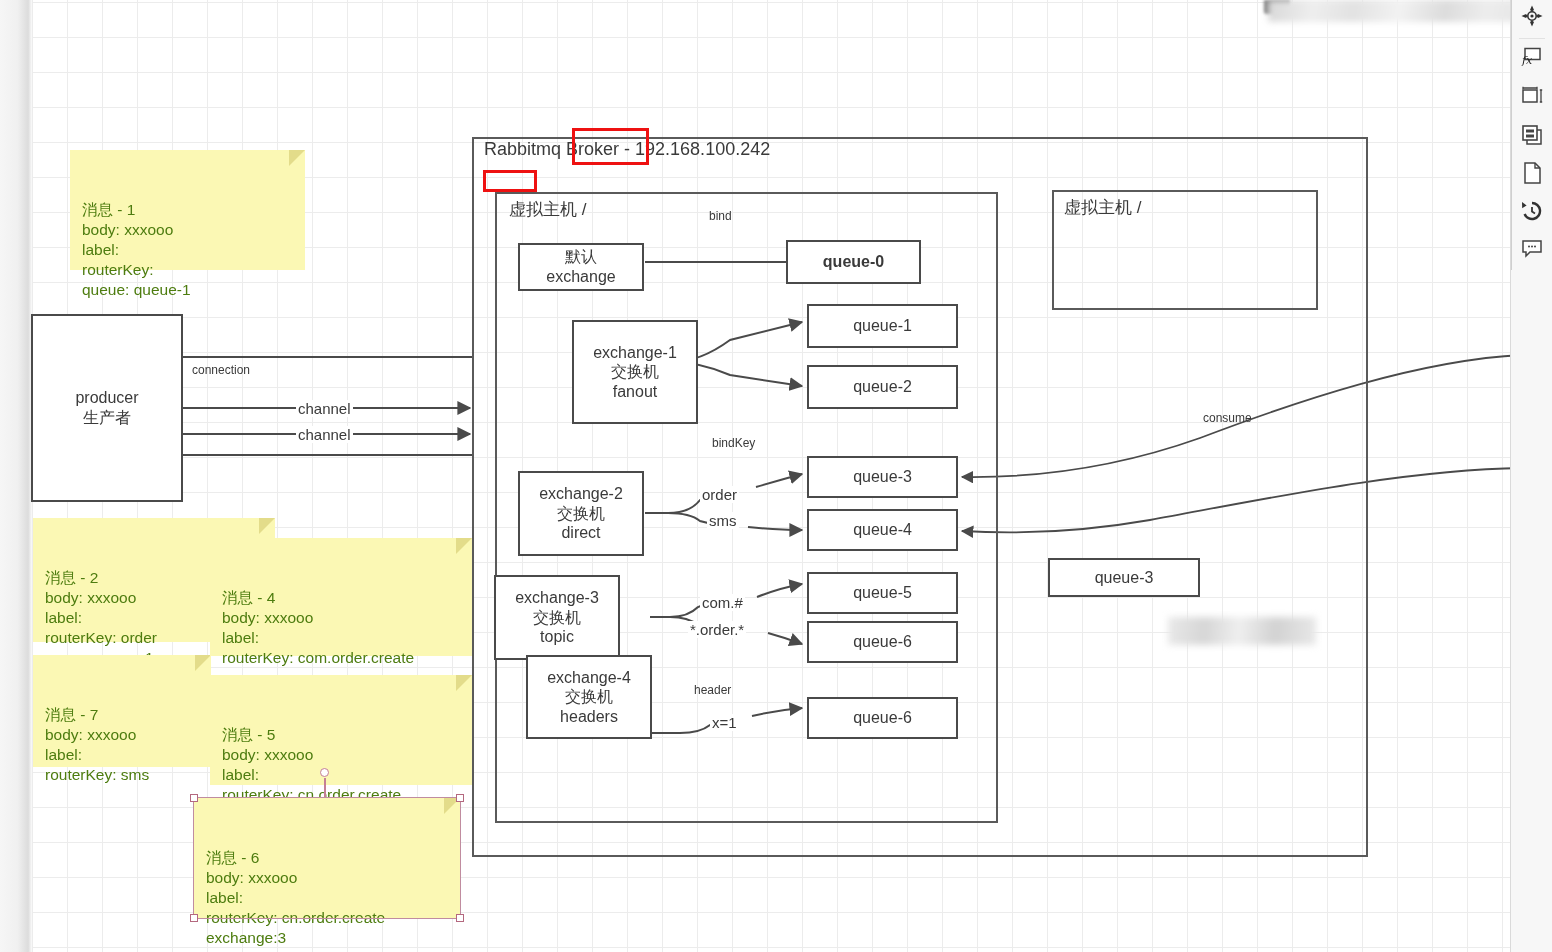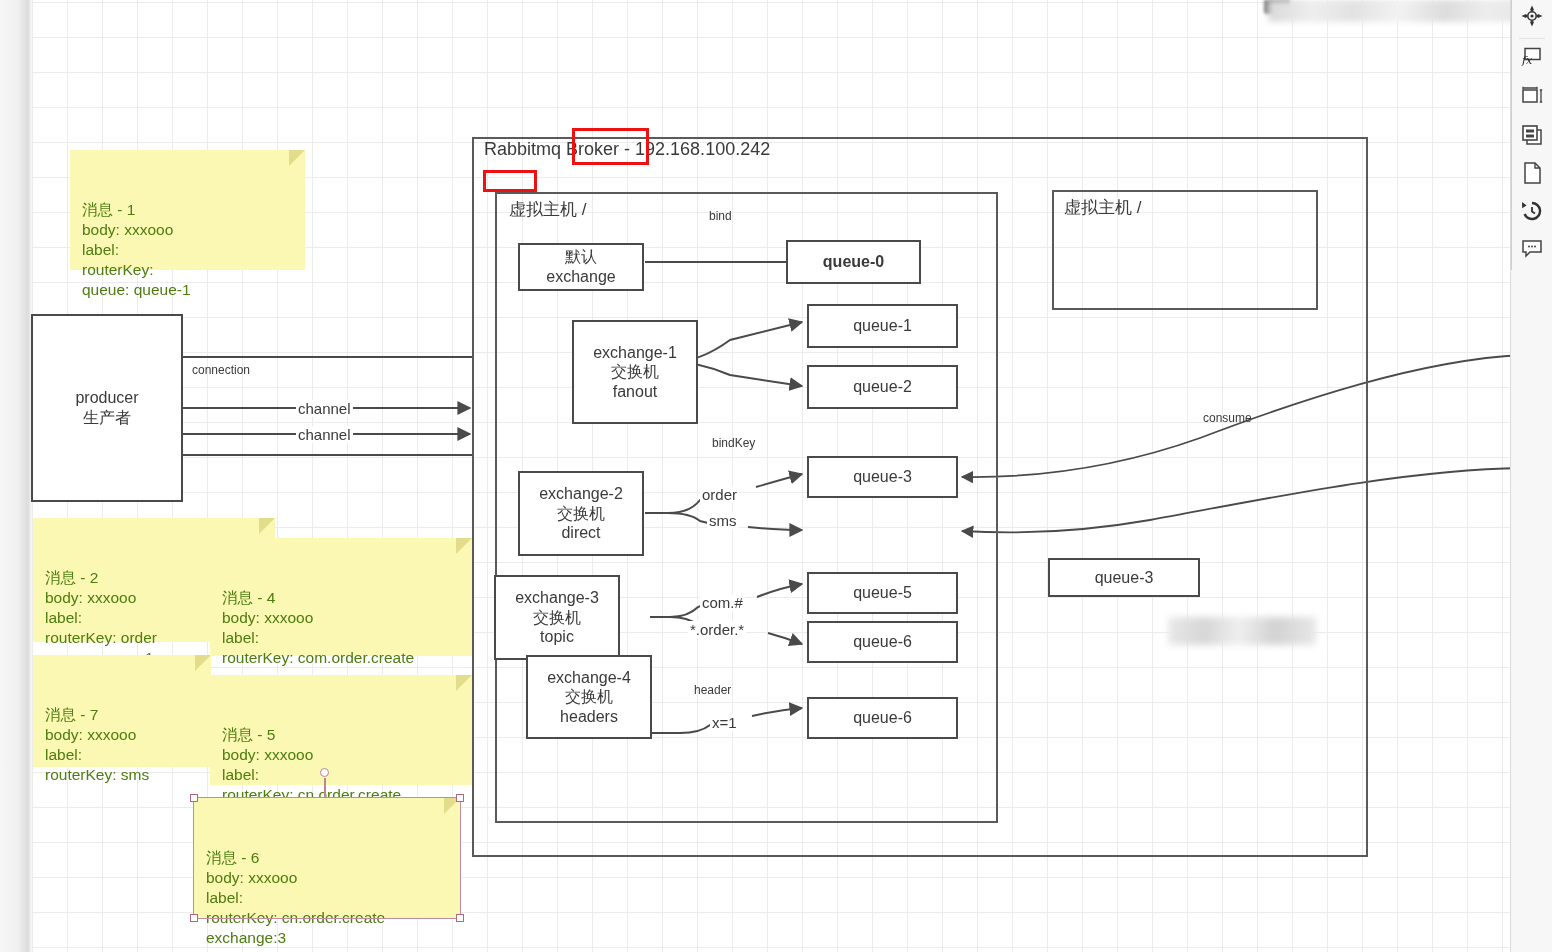--- a/index.html
+++ b/index.html
@@ -235,20 +235,23 @@
   </div>
   <div class="box" style="left:807px; top:304px; width:151px; height:44px;">
     <span>queue-1</span>
   </div>
   <div class="box" style="left:807px; top:365px; width:151px; height:44px;">
     <span>queue-2</span>
   </div>
   <div class="box" style="left:807px; top:456px; width:151px; height:42px;">
     <span>queue-3</span>
   </div>
+  <div class="box" style="left:807px; top:509px; width:151px; height:42px;">
+    <span>queue-4</span>
+  </div>
   <div class="box" style="left:807px; top:572px; width:151px; height:42px;">
     <span>queue-5</span>
   </div>
   <div class="box" style="left:807px; top:621px; width:151px; height:42px;">
     <span>queue-6</span>
   </div>
   <div class="box" style="left:807px; top:697px; width:151px; height:42px;">
     <span>queue-6</span>
   </div>
 

